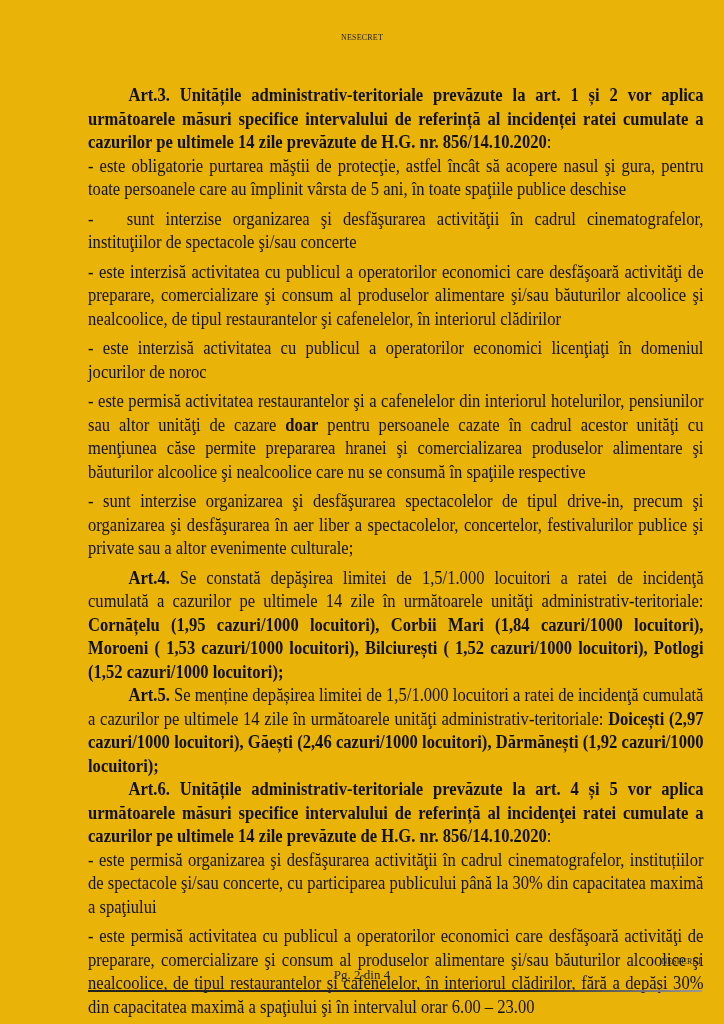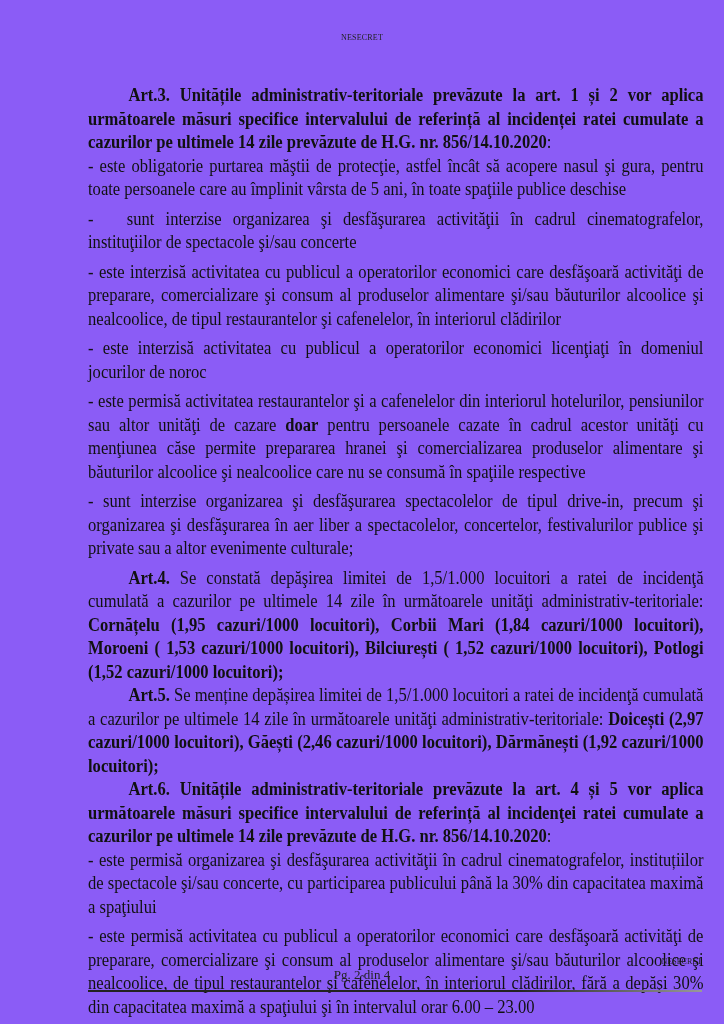--- a/index.html
+++ b/index.html
@@ -1,18 +1,18 @@
 <!DOCTYPE html>
 <html><head>
 <meta charset="utf-8">
 <style>
   html, body { margin: 0; padding: 0; background: #ffffff; }
   body { width: 724px; height: 1024px; position: relative; overflow: hidden;
          font-family: "Liberation Serif", "DejaVu Serif", serif; color: #111; }
-  .page { position: absolute; left: 0; top: 0; width: 724px; height: 1024px; background: #8b5cf6; }
+  .page { position: absolute; left: 0; top: 0; width: 724px; height: 1024px; background: #eab308; }
   .classif-top { position: absolute; top: 33px; left: 0; width: 724px; text-align: center;
                  font-size: 8px; letter-spacing: 0.2px; color: #222; }
   .content { position: absolute; left: 88px; top: 52px; width: 616px; margin-top: 32px; }
   .para { font-size: 18px; line-height: 23.5px; text-align: justify; margin: 0;
           transform: scaleX(0.92); transform-origin: left top; width: 669px; }
   .para.bold { font-weight: bold; }
   .gap { margin-top: 6px; }
   .indent { text-indent: 44px; }
   b { font-weight: bold; }
   .classif-bottom { position: absolute; top: 957px; right: 22px; font-size: 8px; color: #222; }

